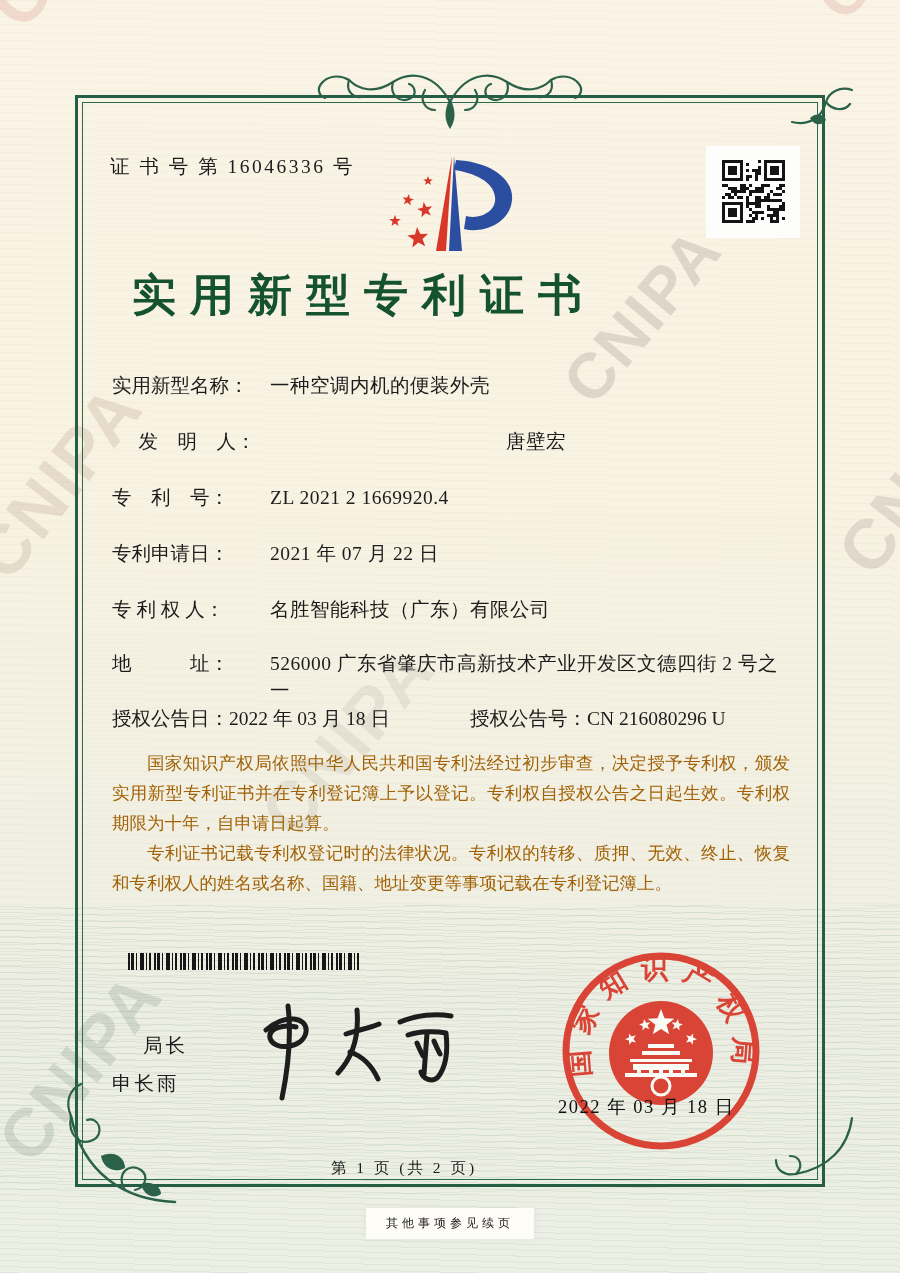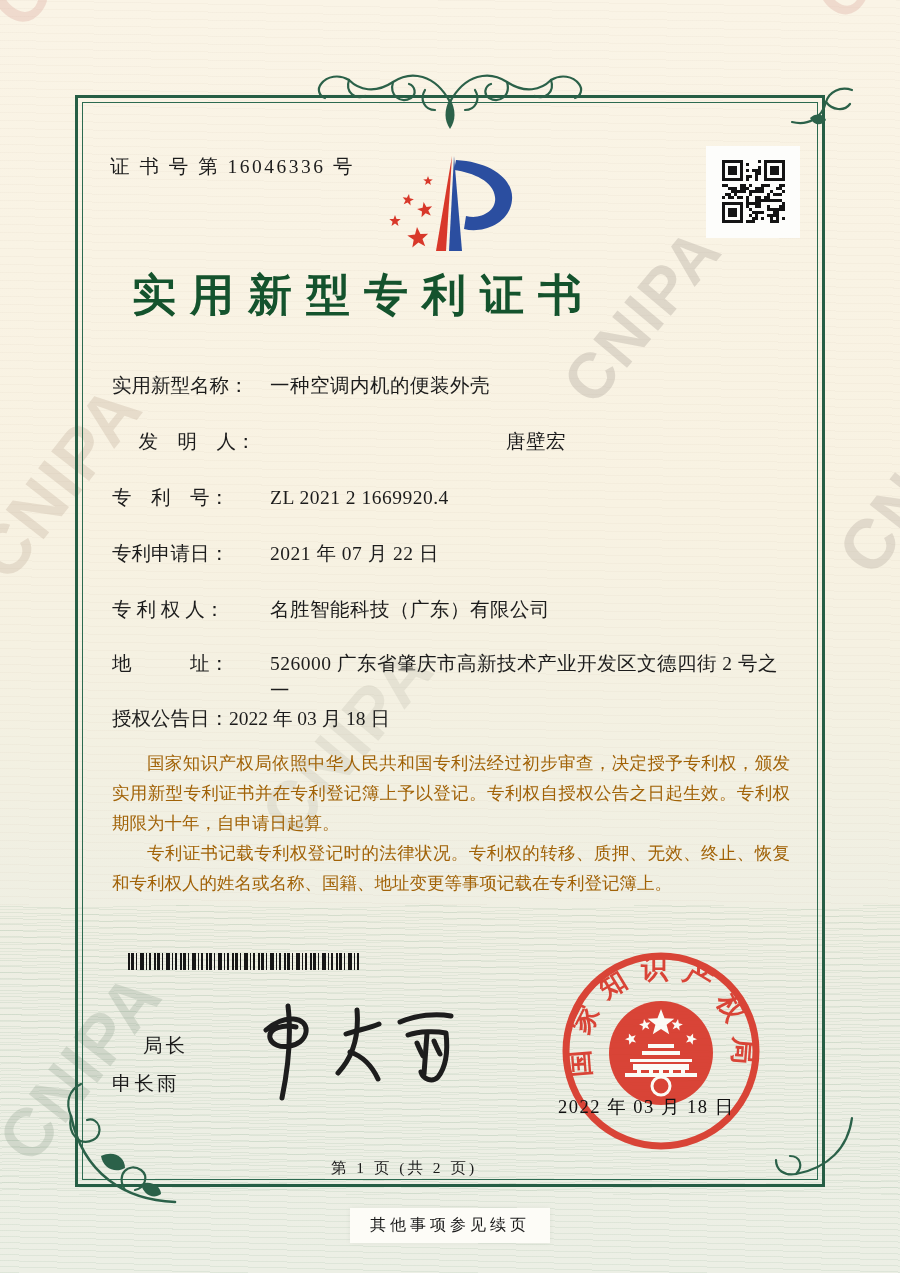--- a/index.html
+++ b/index.html
@@ -71,21 +71,21 @@
   .signer-name{left:112px;top:1070px;font-size:19.5px;letter-spacing:3px;}
   .sig{left:250px;top:1000px;}
   .sig path{stroke:#1d1d1d;fill:none;stroke-width:5;stroke-linecap:round;stroke-linejoin:round;}
   .seal{left:548px;top:948px;opacity:.93;}
   .seal-date{left:558px;top:1094px;font-size:18.5px;letter-spacing:1.5px;color:#101010;z-index:5;}
   .pagenum{left:0;top:1158px;width:808px;text-align:center;font-size:15.5px;letter-spacing:3px;}
   .footnote{
     left:0;top:1208px;width:900px;text-align:center;
   }
   .footnote span{
-    display:inline-block;background:#fdfcf7;padding:7px 20px;font-size:16px;
+    display:inline-block;background:#fdfcf7;padding:7px 20px;font-size:12px;
     letter-spacing:4px;box-shadow:0 0 6px rgba(0,0,0,.05);
   }
 </style>
 </head>
 <body>
 
 <div class="abs wave-upper"></div>
 <div class="abs wave-lower"></div>
 <div class="abs wave-bottom"></div>
 
@@ -294,20 +294,21 @@
   <span class="flabel">专利申请日：</span><span class="fvalue">2021 年 07 月 22 日</span>
 </div>
 <div class="fieldrow" style="top:596px;">
   <span class="flabel">专 利 权 人：</span><span class="fvalue">名胜智能科技（广东）有限公司</span>
 </div>
 <div class="fieldrow" style="top:650px;">
   <span class="flabel">地　　　址：</span><span class="fvalue" style="width:512px;">526000 广东省肇庆市高新技术产业开发区文德四街 2 号之一</span>
 </div>
 <div class="fieldrow grant" style="top:705px;">
   <span class="flabel">授权公告日：</span><span>2022 年 03 月 18 日</span>
+  <span class="g2"><span class="flabel">授权公告号：</span><span>CN 216080296 U</span></span>
 </div>
 
 <div class="abs bodytext">
   <p>国家知识产权局依照中华人民共和国专利法经过初步审查，决定授予专利权，颁发实用新型专利证书并在专利登记簿上予以登记。专利权自授权公告之日起生效。专利权期限为十年，自申请日起算。</p>
   <p>专利证书记载专利权登记时的法律状况。专利权的转移、质押、无效、终止、恢复和专利权人的姓名或名称、国籍、地址变更等事项记载在专利登记簿上。</p>
 </div>
 
 <div class="abs barcode"></div>
 
 <div class="abs signer-title">局长</div>

